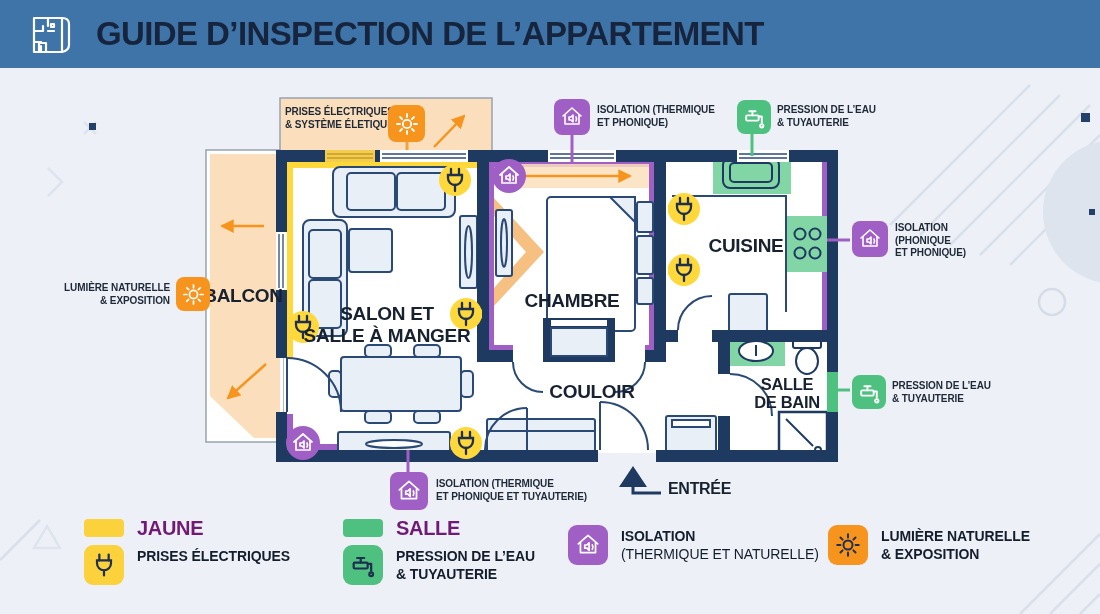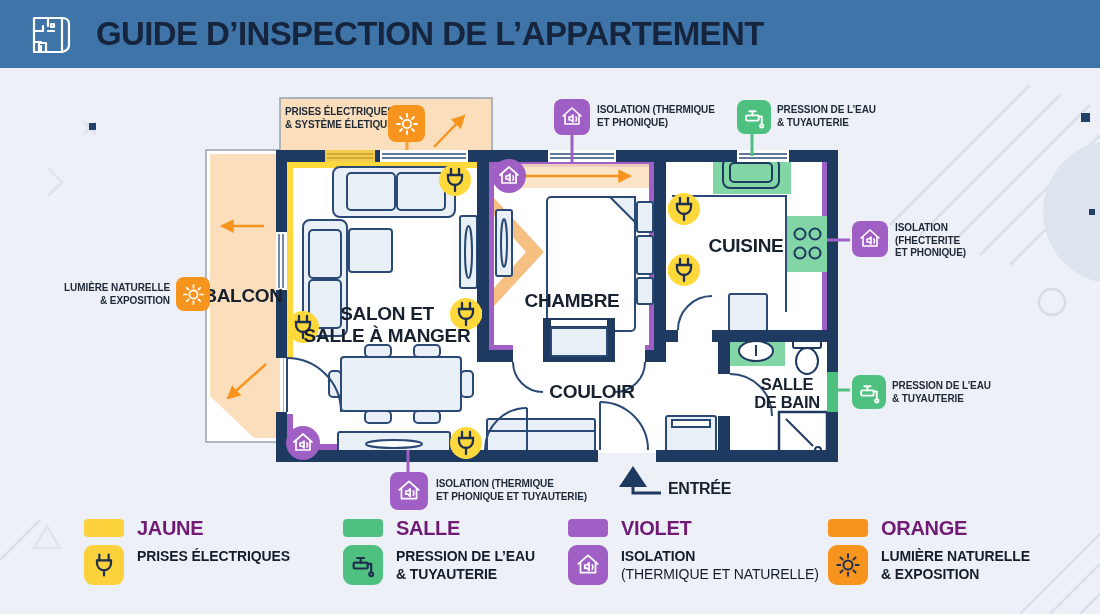--- a/index.html
+++ b/index.html
@@ -398,21 +398,21 @@
   <div class="co-icon" style="left: 852px; top: 221px; width: 36px; height: 36px; background: rgb(160, 95, 196);">
     <svg width="26" height="26" viewBox="-13 -13 26 26" stroke="#FFFFFF" stroke-width="1.6" fill="none" stroke-linecap="round" stroke-linejoin="round">
         <path d="M-9,-1 L0,-9 L9,-1"></path>
         <path d="M-7,-2 V7 H7 V-2"></path>
         <path d="M-3,0 h2 l2,-2 v7 l-2,-2 h-2 z"></path>
         <path d="M4,0 a4,4 0 0 1 0,4"></path>
       </svg>
   </div>
   <div class="co-text" style="left:895px;top:222px;">
     <span>ISOLATION</span>
-      <span>(FHECTERITE</span>
+      <span>(PHONIQUE</span>
       <span>ET PHONIQUE)</span>
   </div>
 
   <div class="co-icon" style="left: 852px; top: 375px; width: 34px; height: 34px; background: rgb(78, 193, 129);">
     <svg width="25" height="25" viewBox="0 0 24 24" stroke="#FFFFFF" stroke-width="1.8" fill="none" stroke-linecap="round" stroke-linejoin="round">
         <rect x="4" y="10" width="12" height="5" rx="1"></rect>
         <path d="M16,11 h3 v6"></path>
         <circle cx="19" cy="20" r="1.6"></circle>
         <path d="M10,10 V6 M7,6 h6"></path>
       </svg>
@@ -470,45 +470,37 @@
           </svg>
       </span>
       <span class="lg-desc">
           <span>PRESSION DE L’EAU</span>
           <span>&amp; TUYAUTERIE</span>
         </span>
     </div>
   </div>
 
   <div class="lg-item" style="left:568px;">
-    <div class="lg-row1">
-      <span class="lg-swatch" style="background: rgb(160, 95, 196);"></span>
-      <span class="lg-name">VIOLET</span>
-    </div>
     <div class="lg-row2">
       <span class="lg-icon" style="background: rgb(160, 95, 196);">
         <svg width="28" height="28" viewBox="-13 -13 26 26" stroke="#FFFFFF" stroke-width="1.6" fill="none" stroke-linecap="round" stroke-linejoin="round">
             <path d="M-9,-1 L0,-9 L9,-1"></path>
             <path d="M-7,-2 V7 H7 V-2"></path>
             <path d="M-3,0 h2 l2,-2 v7 l-2,-2 h-2 z"></path>
             <path d="M4,0 a4,4 0 0 1 0,4"></path>
           </svg>
       </span>
       <span class="lg-desc">
           <span>ISOLATION</span>
           <span class="reg">(THERMIQUE ET NATURELLE)</span>
         </span>
     </div>
   </div>
 
   <div class="lg-item" style="left:828px;">
-    <div class="lg-row1">
-      <span class="lg-swatch" style="background: rgb(247, 148, 30);"></span>
-      <span class="lg-name">ORANGE</span>
-    </div>
     <div class="lg-row2">
       <span class="lg-icon" style="background: rgb(247, 148, 30);">
         <svg width="28" height="28" viewBox="-13 -13 26 26" stroke="#1E2F4F" stroke-width="1.8" fill="none" stroke-linecap="round">
             <circle r="4.2"></circle>
             <line x1="0" y1="-7" x2="0" y2="-10"></line>
             <line x1="0" y1="7" x2="0" y2="10"></line>
             <line x1="-7" y1="0" x2="-10" y2="0"></line>
             <line x1="7" y1="0" x2="10" y2="0"></line>
             <line x1="5" y1="-5" x2="7" y2="-7"></line>
             <line x1="-5" y1="-5" x2="-7" y2="-7"></line>

